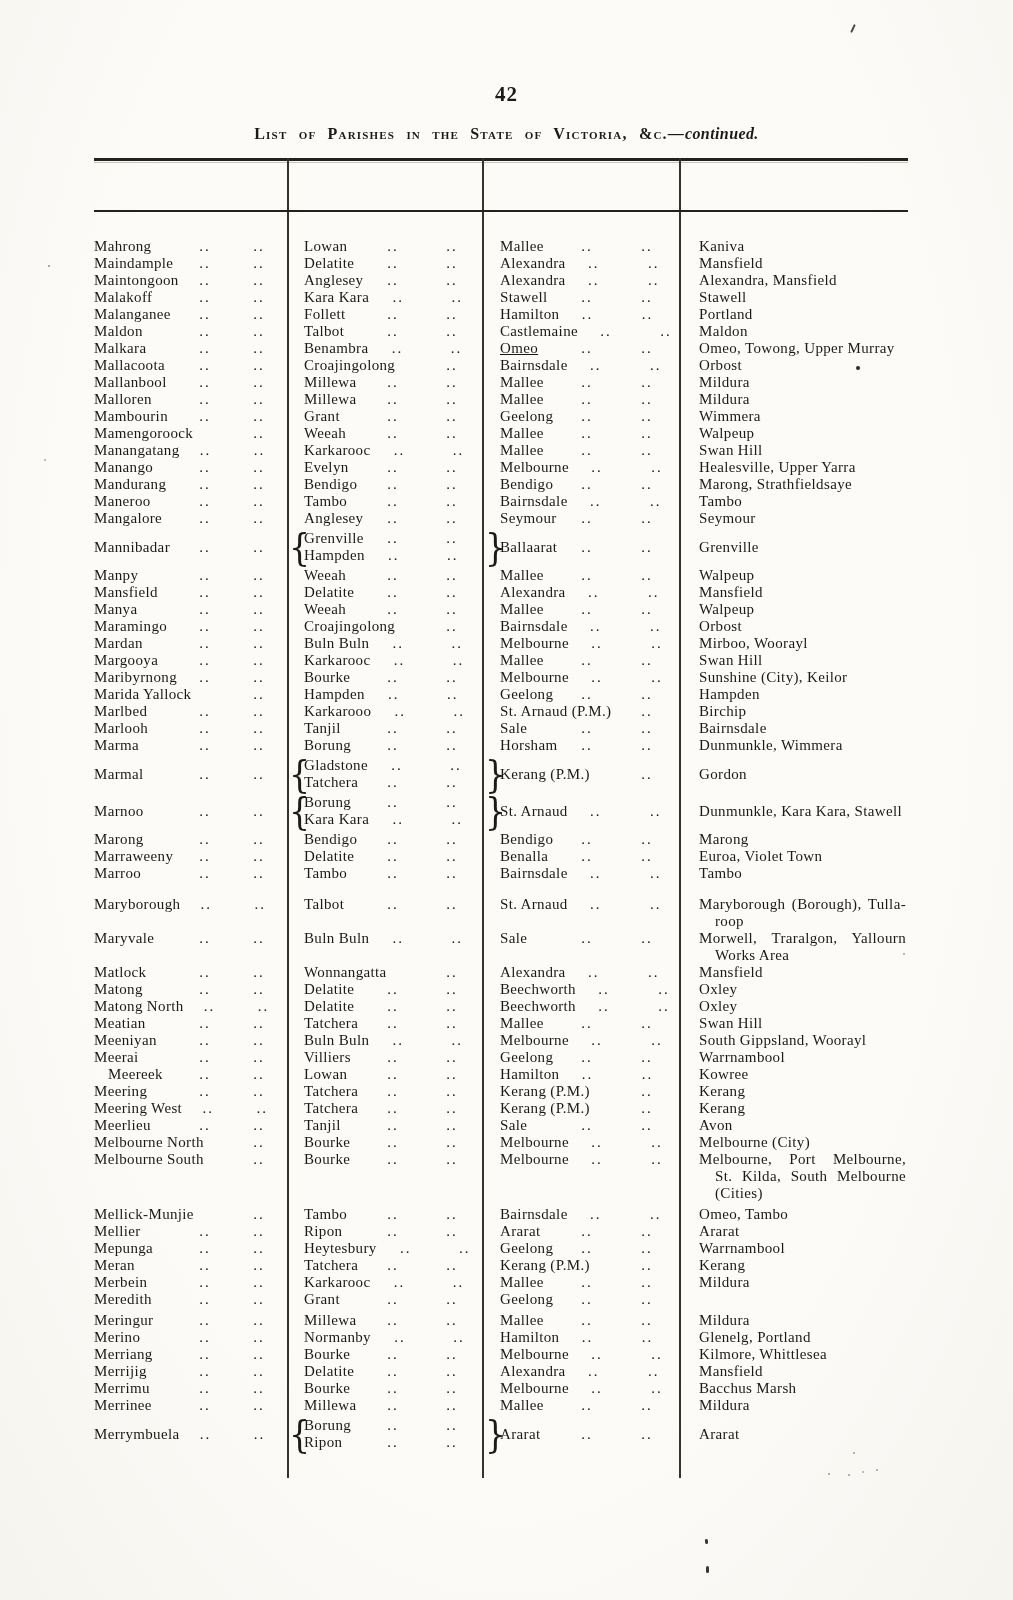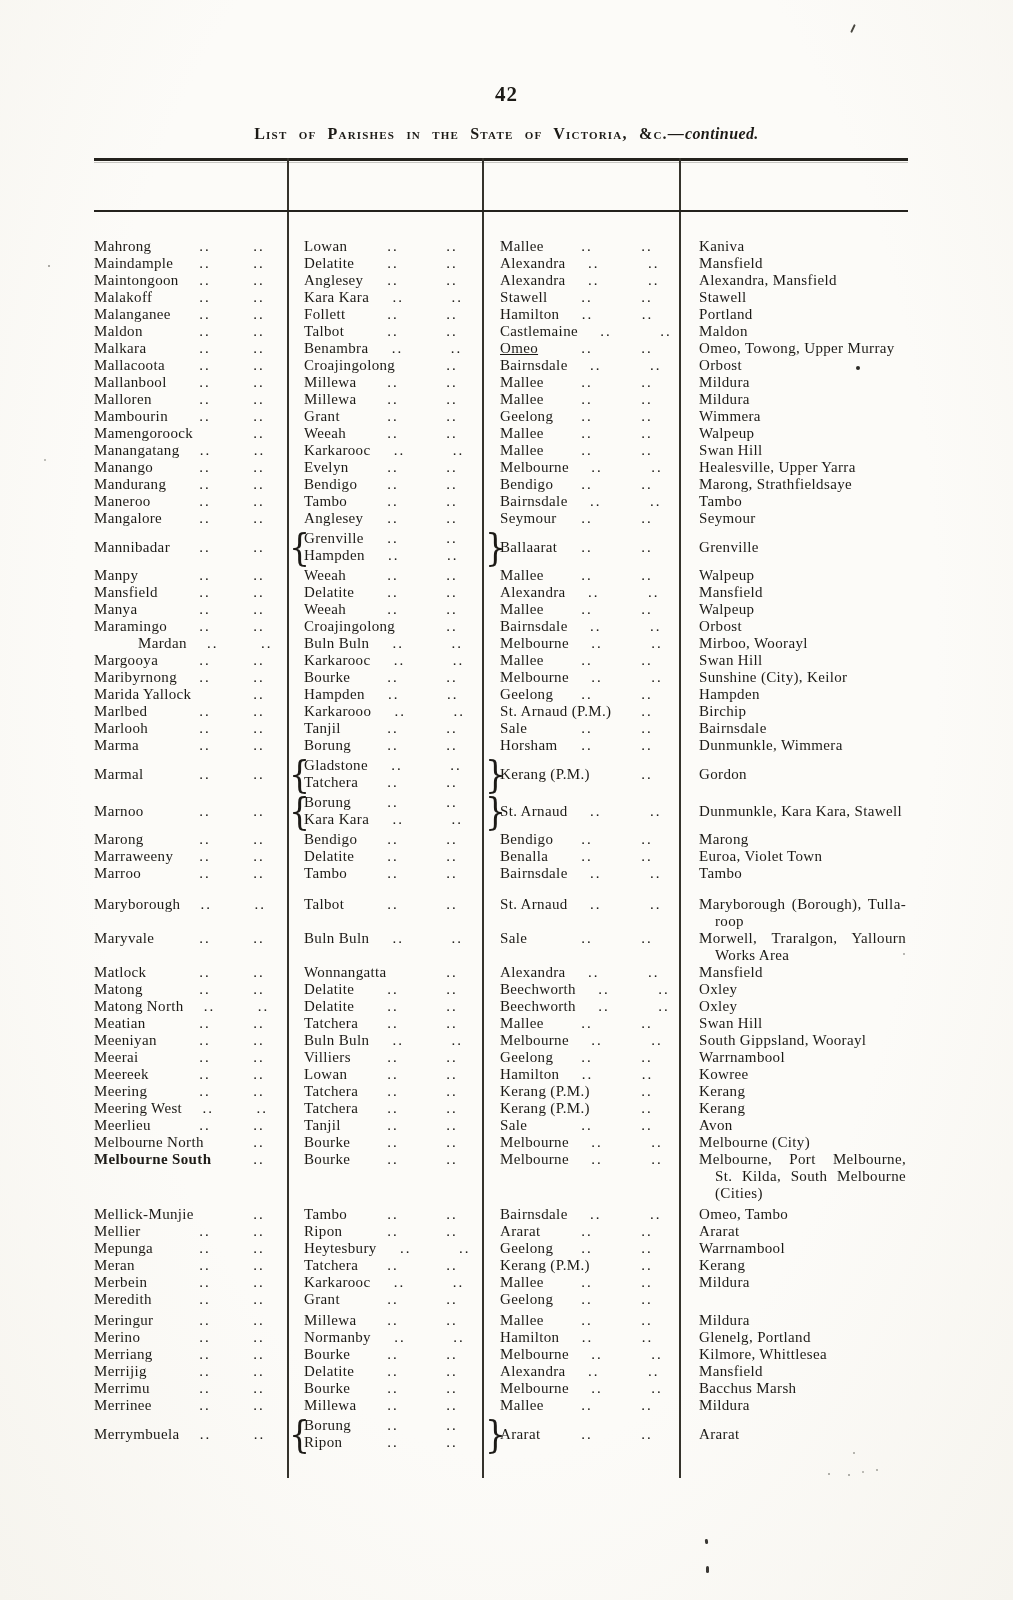--- a/index.html
+++ b/index.html
@@ -658,21 +658,21 @@
               <div class="dots" data-interactable="false" style="grid-column: 3;">..</div>
             </div>
           </div>
           <div class="cell mun" data-interactable="false">
             <div class="mun-lines" data-interactable="false">Orbost</div>
           </div>
         </div>
         <div class="row" data-interactable="false">
           <div class="cell parish" data-interactable="false">
             <div class="dotgrid" data-interactable="false">
-              <div class="nm" data-interactable="false" style="grid-column: 1; margin-left: 44px;">Mardan</div>
+              <div class="nm" data-interactable="false" style="grid-column: 1;">Mardan</div>
               <div class="dots" data-interactable="false" style="grid-column: 2;">..</div>
               <div class="dots" data-interactable="false" style="grid-column: 3;">..</div>
             </div>
           </div>
           <div class="cell county" data-interactable="false">
             <div class="dotgrid" data-interactable="false">
               <div class="nm" data-interactable="false" style="grid-column: 1;">Buln Buln</div>
               <div class="dots" data-interactable="false" style="grid-column: 2;">..</div>
               <div class="dots" data-interactable="false" style="grid-column: 3;">..</div>
             </div>
@@ -1198,21 +1198,21 @@
               <div class="dots" data-interactable="false" style="grid-column: 3;">..</div>
             </div>
           </div>
           <div class="cell mun" data-interactable="false">
             <div class="mun-lines" data-interactable="false">Warrnambool</div>
           </div>
         </div>
         <div class="row" data-interactable="false">
           <div class="cell parish" data-interactable="false">
             <div class="dotgrid" data-interactable="false">
-              <div class="nm" data-interactable="false" style="grid-column: 1;">Meereek</div>
+              <div class="nm" data-interactable="false" style="grid-column: 1; margin-left: 14px;">Meereek</div>
               <div class="dots" data-interactable="false" style="grid-column: 2;">..</div>
               <div class="dots" data-interactable="false" style="grid-column: 3;">..</div>
             </div>
           </div>
           <div class="cell county" data-interactable="false">
             <div class="dotgrid" data-interactable="false">
               <div class="nm" data-interactable="false" style="grid-column: 1;">Lowan</div>
               <div class="dots" data-interactable="false" style="grid-column: 2;">..</div>
               <div class="dots" data-interactable="false" style="grid-column: 3;">..</div>
             </div>
@@ -1325,21 +1325,21 @@
               <div class="dots" data-interactable="false" style="grid-column: 3;">..</div>
             </div>
           </div>
           <div class="cell mun" data-interactable="false">
             <div class="mun-lines" data-interactable="false">Melbourne (City)</div>
           </div>
         </div>
         <div class="row" data-interactable="false">
           <div class="cell parish" data-interactable="false">
             <div class="dotgrid" data-interactable="false">
-              <div class="nm" data-interactable="false" style="grid-column: 1 / span 2; font-weight: bold;">Melbourne South</div>
+              <div class="nm" data-interactable="false" style="grid-column: 1 / span 2;">Melbourne South</div>
               <div class="dots" data-interactable="false" style="grid-column: 3;">..</div>
             </div>
           </div>
           <div class="cell county" data-interactable="false">
             <div class="dotgrid" data-interactable="false">
               <div class="nm" data-interactable="false" style="grid-column: 1;">Bourke</div>
               <div class="dots" data-interactable="false" style="grid-column: 2;">..</div>
               <div class="dots" data-interactable="false" style="grid-column: 3;">..</div>
             </div>
           </div>

